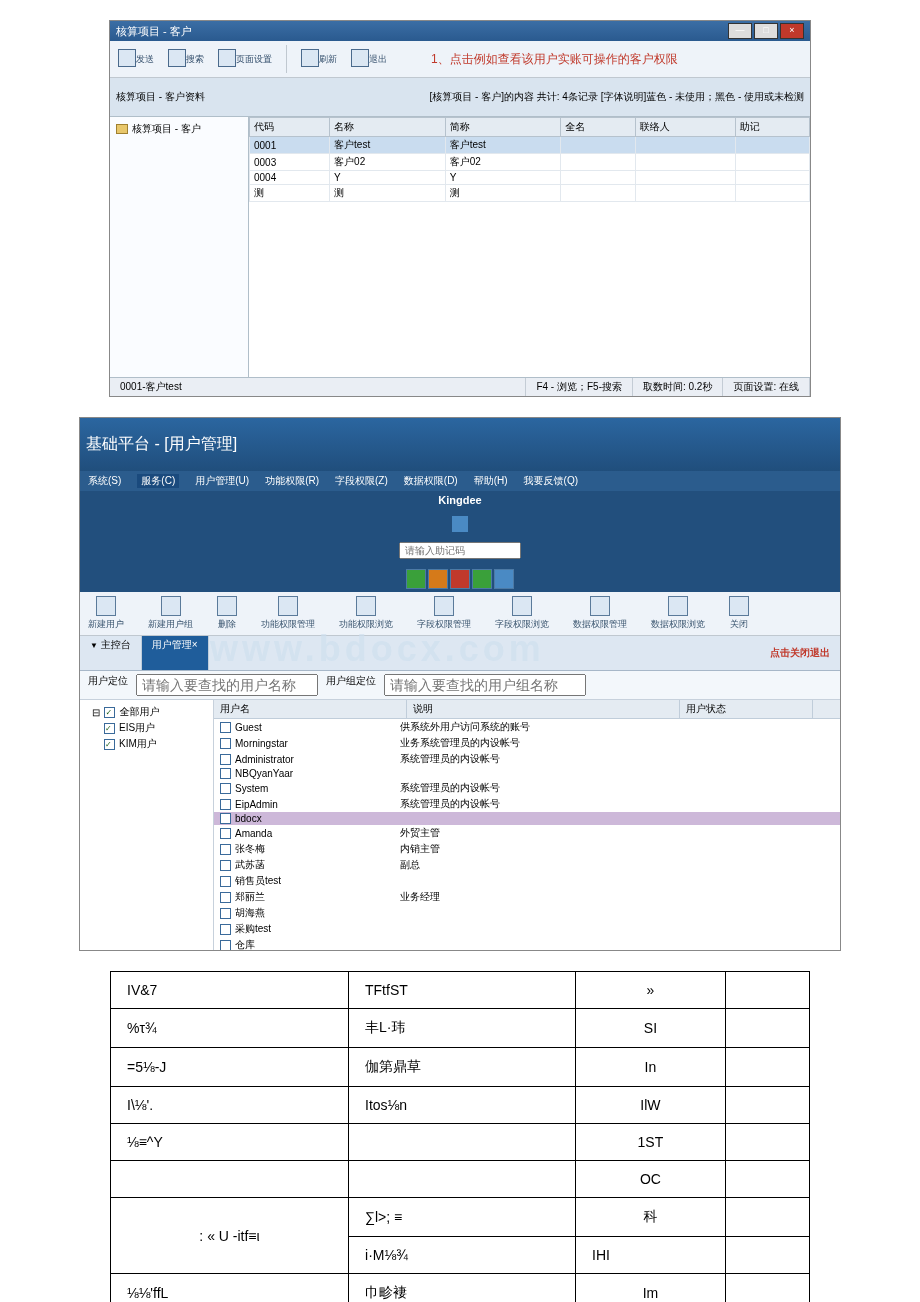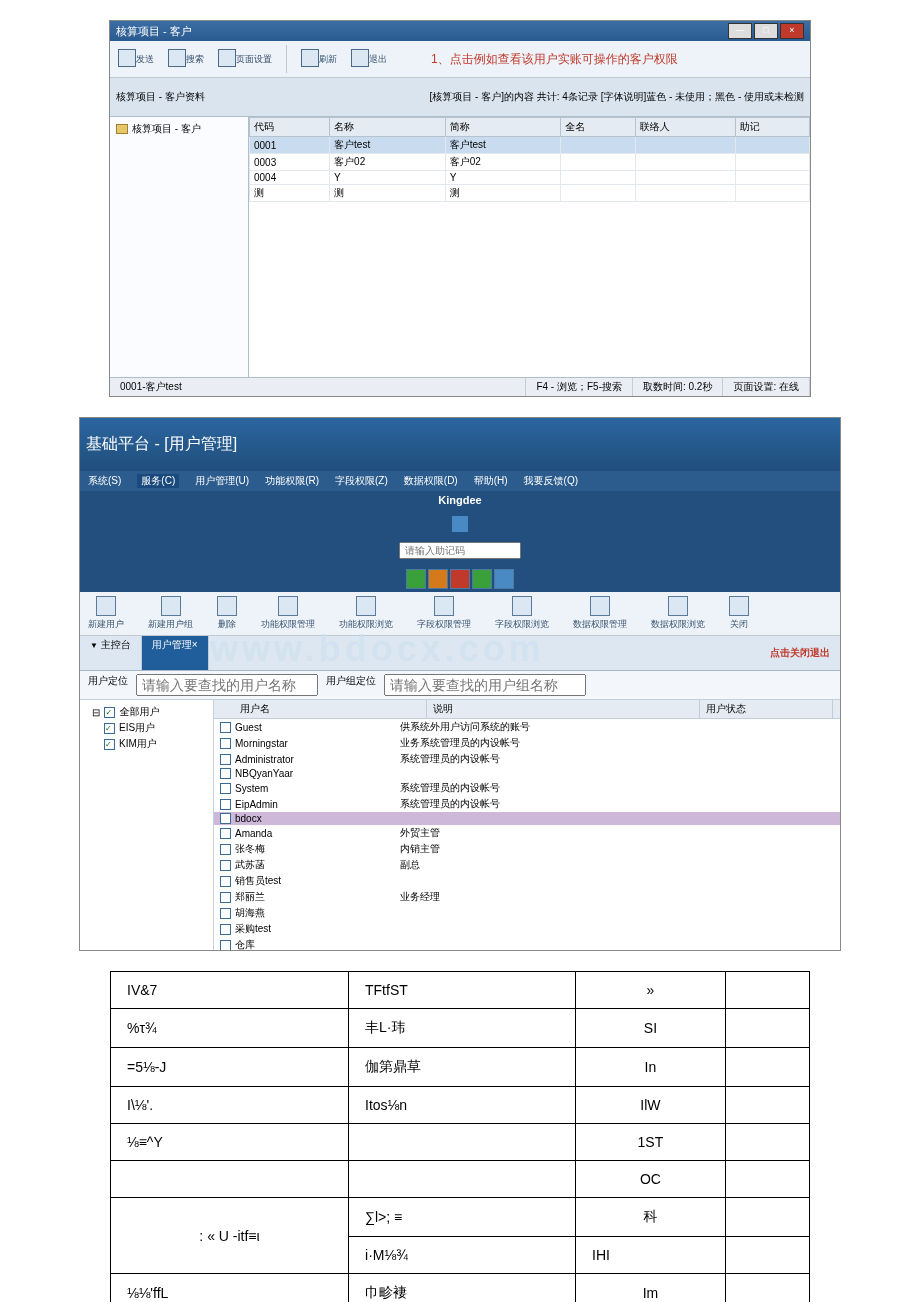--- a/index.html
+++ b/index.html
@@ -277,21 +277,20 @@
     .userlist {
       flex: 1;
       font-size: 10px;
       overflow: auto;
     }
     .userlist .hdr {
       display: flex;
       background: #e4ebf2;
       border-bottom: 1px solid #c0cdda;
       font-weight: normal;
-      padding-left: 20px;
     }
     .userlist .hdr > div {
       padding: 2px 6px;
       border-right: 1px solid #c0cdda;
     }
     .userlist .row {
       display: flex;
       padding: 1px 0;
     }
     .userlist .row.sel {

